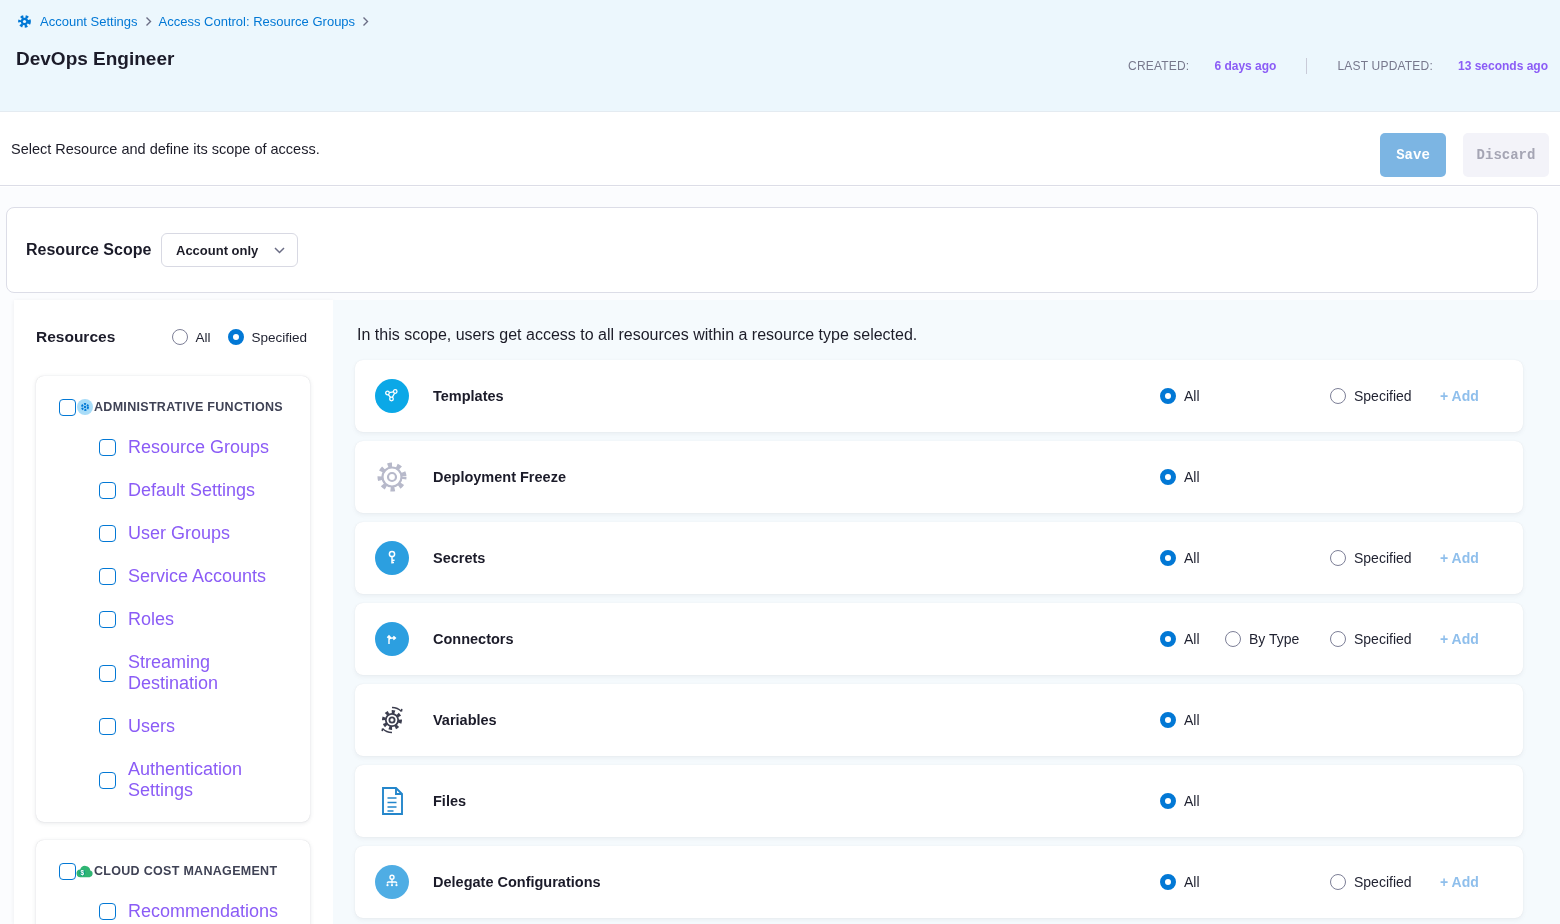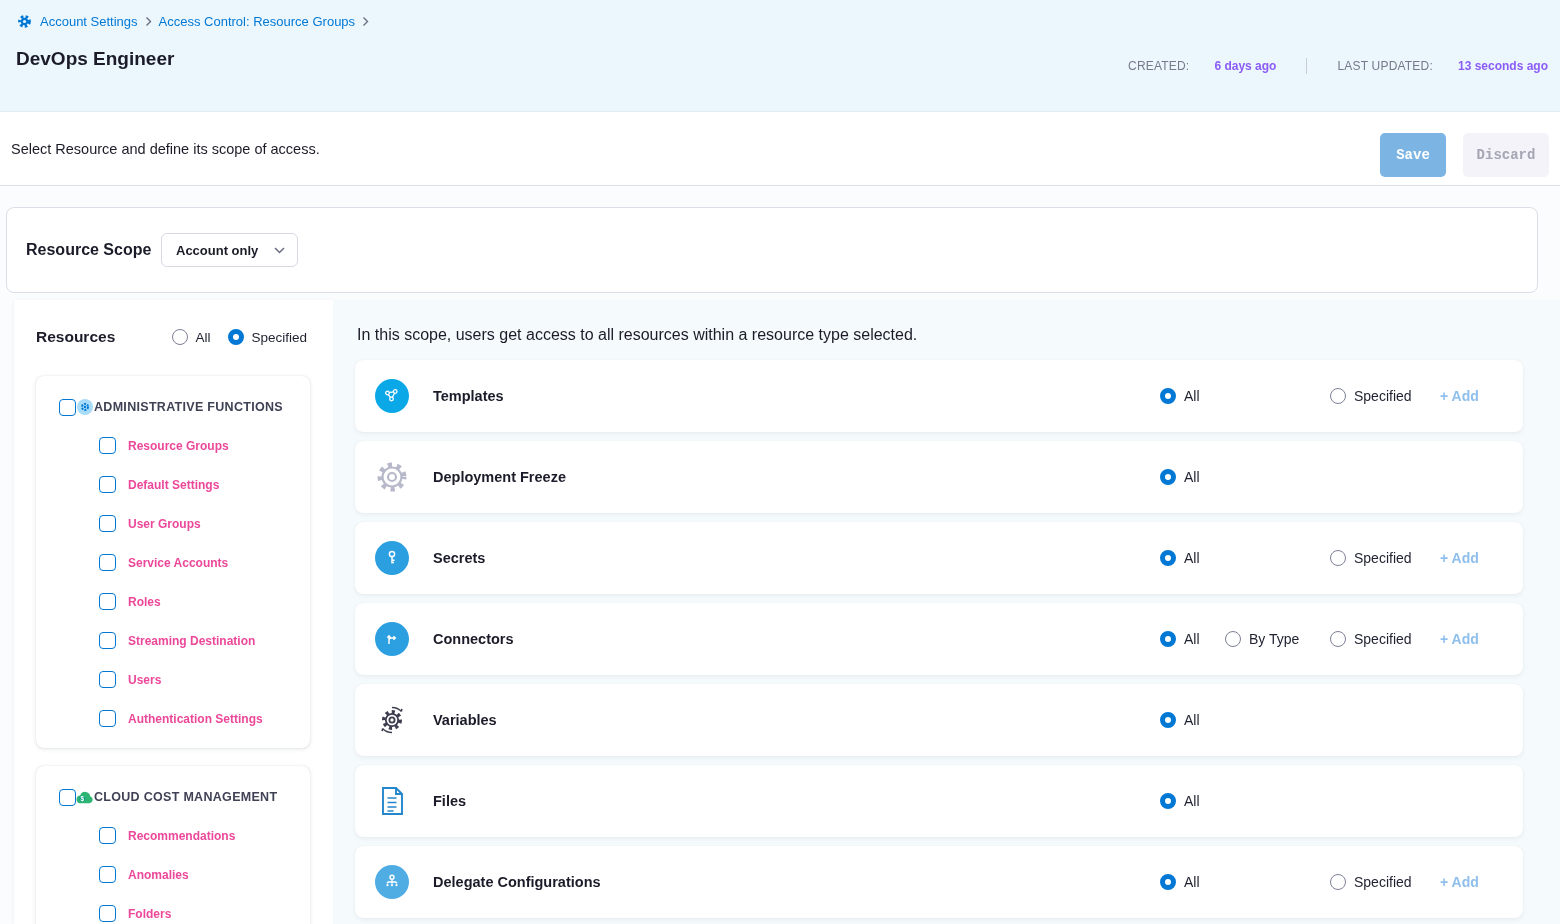--- a/index.html
+++ b/index.html
@@ -34,21 +34,21 @@
   
   .sidebar { position:absolute; top:300px; left:14px; width:319px; bottom:0; background:#fff; box-shadow:0 1px 4px rgba(40,41,61,.07); overflow:hidden; }
   .sidebar-head { display:flex; align-items:center; padding:28px 26px 12px 22px; }
   .sidebar-title { font-size:15.5px; font-weight:700; color:#1b1b29; }
   .sidebar-radios { margin-left:auto; display:flex; align-items:center; gap:18px; }
   .radio-opt { display:flex; align-items:center; gap:7px; cursor:pointer; font-size:13.5px; color:#1f2130; }
   .group-card { margin:18px 0 0 22px; width:274px; background:#fff; border-radius:8px; box-shadow:0 0 1px rgba(40,41,61,.18), 0 1px 4px rgba(96,97,112,.16); padding:14px 0 10px; }
   .group-head { display:flex; align-items:center; padding:8px 8px 10px 23px; }
   .group-label { font-size:12.5px; font-weight:600; color:#3f4255; letter-spacing:.3px; }
   .group-item { display:flex; align-items:center; gap:12px; padding:11px 8px 11px 63px; }
-  .item-label { font-size:12px; color:#ec4899;font-weight:bold; }
+  .item-label { font-size:18px; color:#8b5cf6; }
 
   
   .checkbox { flex:0 0 auto; width:17px; height:17px; border:1.7px solid #0278d5; border-radius:4px; background:#fff; cursor:pointer; }
   .radio { flex:0 0 auto; width:16px; height:16px; border-radius:50%; border:1.6px solid #7d7f97; background:#fff; cursor:pointer; }
   .radio.selected { border:5px solid #0278d5; }
 
   
   .main-panel { position:absolute; top:300px; left:333px; right:0; bottom:0; background:#F5FAFD; overflow:hidden; }
   .main-desc { position:absolute; top:26px; left:24px; font-size:16px; color:#1c1c28; }
   .rows { position:absolute; top:60px; left:22px; width:1168px; }

